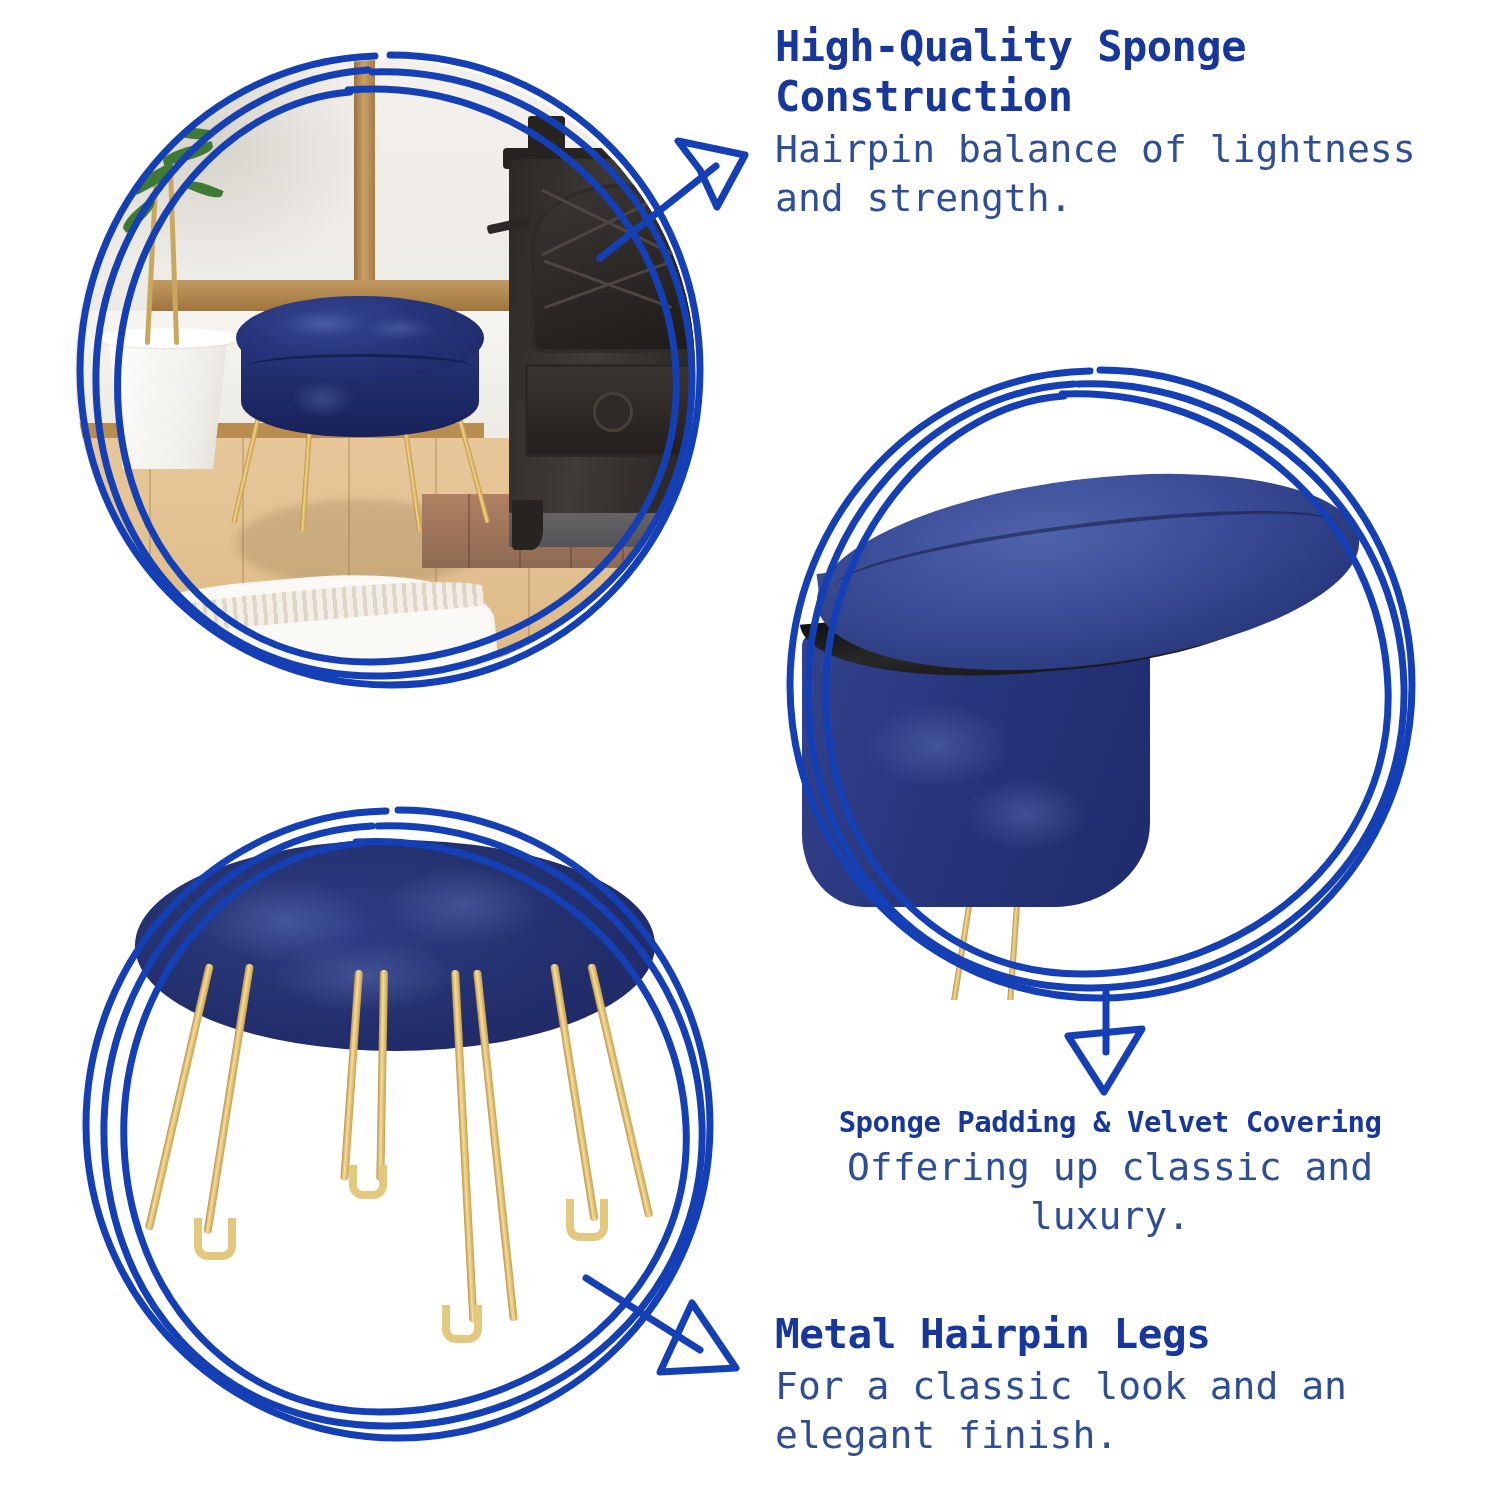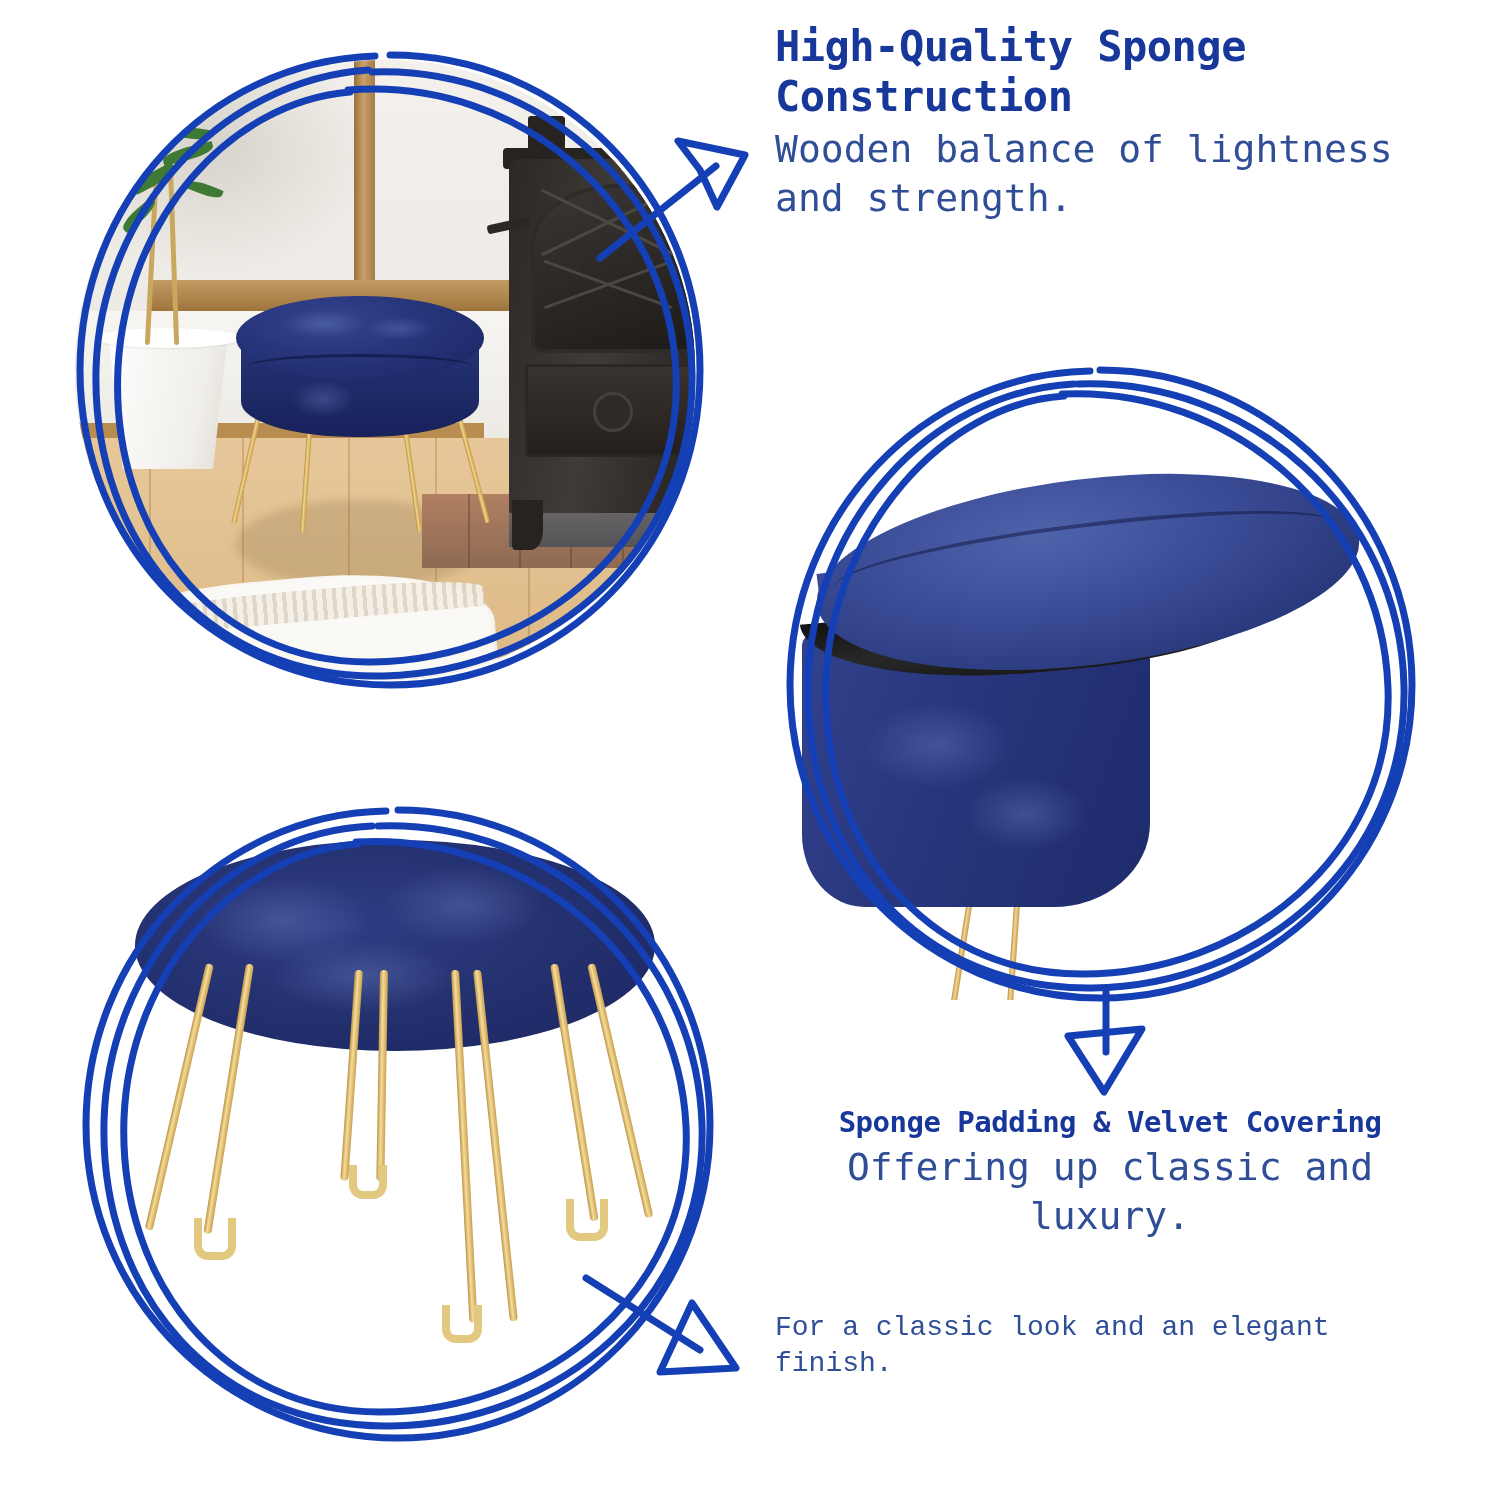--- a/index.html
+++ b/index.html
@@ -33,21 +33,21 @@
   #feature-wood{left:775px;top:22px;width:660px;text-align:left;}
   #feature-wood .f-title{font-size:42px;}
   #feature-wood .f-body{font-size:38px;}
 
   #feature-sponge{left:760px;top:1105px;width:700px;text-align:center;}
   #feature-sponge .f-title{font-size:29px;}
   #feature-sponge .f-body{font-size:38px;}
 
   #feature-legs{left:775px;top:1310px;width:650px;text-align:left;}
   #feature-legs .f-title{font-size:41px;}
-  #feature-legs .f-body{font-size:28px;font-family:Liberation Mono, monospace;}
+  #feature-legs .f-body{font-size:38px;}
 
   
   .panel{position:absolute;}
   .photo-clip{position:absolute;overflow:hidden;}
   .photo-clip.round{border-radius:50%;}
 
   
   .room{position:absolute;inset:0;background:#efe9e1;}
   .room .wall{position:absolute;left:0;top:0;width:100%;height:62%;
       background:linear-gradient(180deg,#f4f1ec 0%,#eceae4 70%,#e6e3dc 100%);}
@@ -317,25 +317,26 @@
 
       <g fill="none" stroke="#1540b5" stroke-linecap="round" stroke-linejoin="round" stroke-width="7">
         <path d="M586 1278 L700 1350"></path>
         <path d="M692 1303 L736 1368 L660 1372 Z"></path>
       </g>
     </svg>
   </div>
 
   <div class="feature" id="feature-wood">
     <p class="f-title">High-Quality Sponge Construction</p>
-    <p class="f-body">Wooden balance of lightness and strength.</p>
+    <p class="f-body">Hairpin balance of lightness and strength.</p>
   </div>
 
   <div class="feature" id="feature-sponge">
     <p class="f-title">Sponge Padding &amp; Velvet Covering</p>
     <p class="f-body">Offering up classic and luxury.</p>
   </div>
 
   <div class="feature" id="feature-legs">
+    <p class="f-title">Metal Hairpin Legs</p>
     <p class="f-body">For a classic look and an elegant finish.</p>
   </div>
 
 </div>
 
 </body></html>

